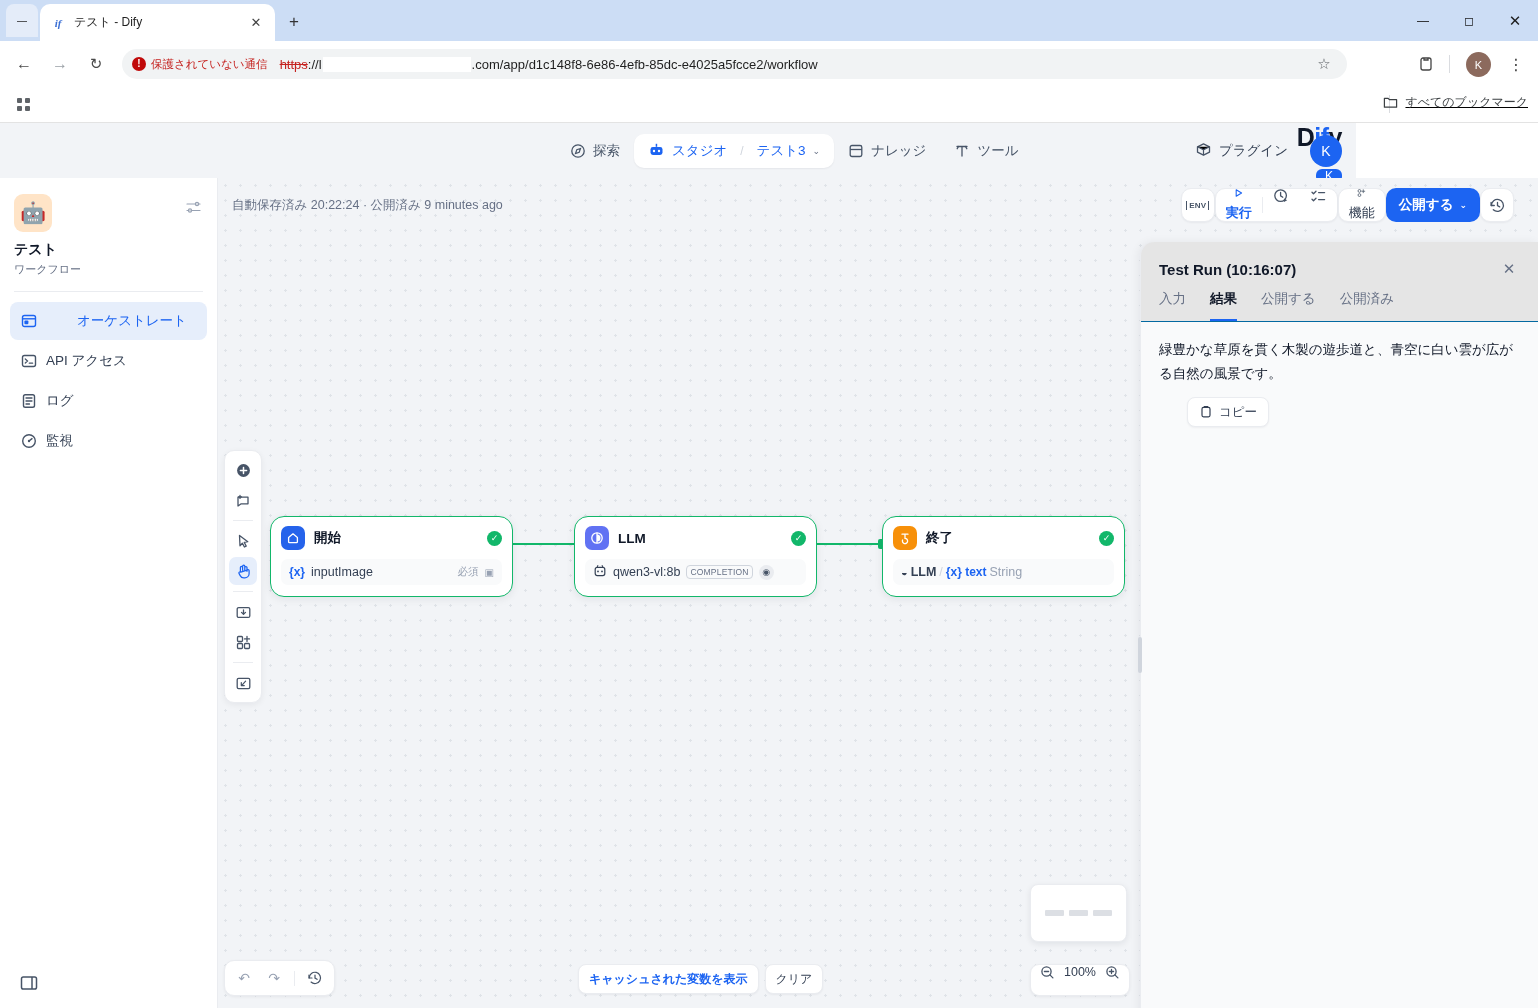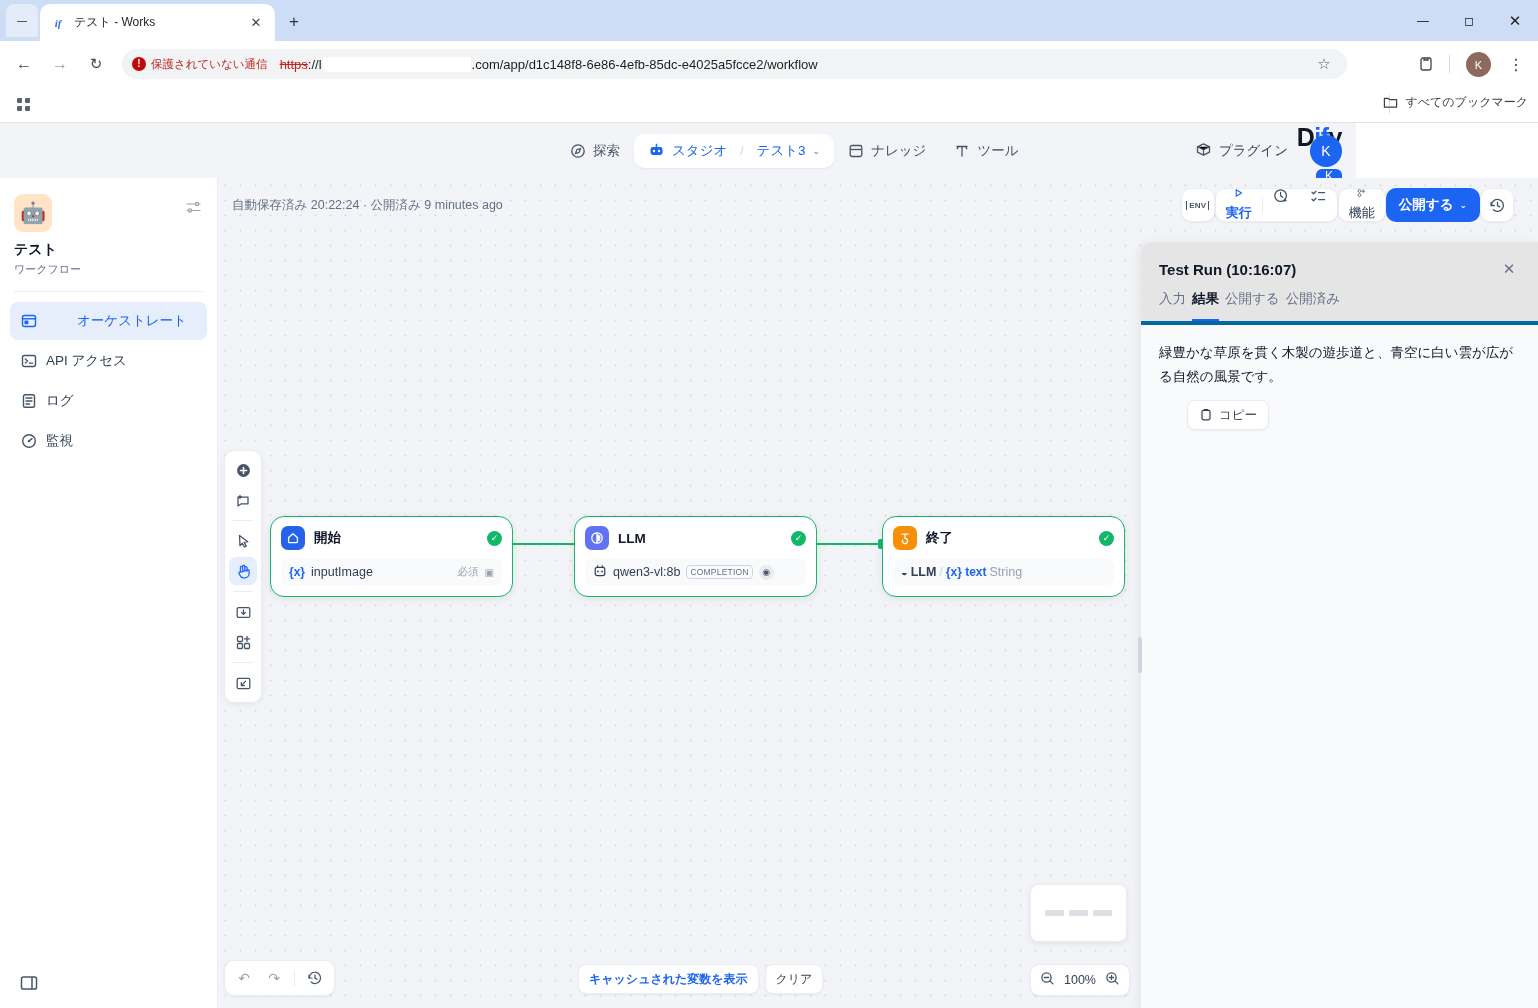--- a/index.html
+++ b/index.html
@@ -90,21 +90,21 @@
   }
   .kebab { position: absolute; left: 1502px; top: 9px; width: 28px; height: 28px;
            display: flex; align-items: center; justify-content: center; color: #444; font-size: 16px; }
 
   .bookmarkbar {
     position: absolute; left: 0; top: 85px; width: 1538px; height: 38px;
     background: #ffffff; border-bottom: 1px solid #e3e3e3;
   }
   .apps-grid { position: absolute; left: 12px; top: 8px; width: 22px; height: 22px;
                display: flex; align-items: center; justify-content: center; }
-  .bm-right { position: absolute; right: 10px; top: 9px; display: flex; align-items: center; gap: 7px; }
+  .bm-right { position: absolute; right: 10px; top: 9px; display: flex; align-items: center; gap: 7px; text-decoration: underline; }
   .bm-sep { position: absolute; right: 148px; top: 10px; width: 1px; height: 18px; background: #dadce0; }
   .bm-label { font-size: 12px; color: #3c4043; }
 
   
   .app-header {
     position: absolute; left: 0; top: 123px; width: 1356px; height: 55px;
     background: #f2f4f7; display: flex; align-items: flex-end; padding: 0 14px; flex-direction: column;
   }
   .logo { font-size: 25px; font-weight: bold; letter-spacing: -0.5px; color: #101828; }
   .logo .blue { color: #1c64f2; text-decoration: underline; text-decoration-thickness: 2px; }
@@ -220,54 +220,54 @@
                font-weight: bold; box-shadow: 0 1px 2px rgba(16,24,40,.05); }
   .clear-btn { background: #fff; border: 1px solid #eaecf0; border-radius: 8px; height: 30px;
                display: flex; align-items: center; padding: 0 10px; font-size: 12px; color: #344054;
                box-shadow: 0 1px 2px rgba(16,24,40,.05); }
   .minimap { position: absolute; left: 812px; bottom: 66px; width: 97px; height: 58px; background: #fff;
              border: 1px solid #eaecf0; border-radius: 8px; box-shadow: 0 2px 6px rgba(16,24,40,.08);
              display: flex; align-items: center; justify-content: center; gap: 5px; }
   .mm-bar { width: 19px; height: 6px; background: #dcdfe4; border-radius: 1px; }
   .zoombar { position: absolute; left: 812px; bottom: 12px; width: 100px; height: 32px; background: #fff;
              border: 1px solid #eaecf0; border-radius: 9px; box-shadow: 0 1px 3px rgba(16,24,40,.06);
-             display: flex; align-items: center; justify-content: space-between; padding: 0 9px; }
+             display: flex; align-items: flex-start; justify-content: space-between; padding: 0 9px; }
   .zb-ic { color: #475467; font-size: 13px; }
   .zb-val { font-size: 12.5px; color: #344054; }
 
   
   .runpanel {
     position: absolute; right: 0; top: 242px; width: 398px; height: 988px;
     background: #e5e5e5; border-radius: 14px 0 0 0; box-shadow: -2px 0 10px rgba(16,24,40,.06);
     border-left: 1px solid #eaecf0;
   }
   .rp-head { display: flex; align-items: center; padding: 16px 18px 0 18px; }
   .rp-title { font-size: 15px; font-weight: bold; color: #101828; flex: 1; }
   .rp-close { width: 22px; height: 22px; display: flex; align-items: center; justify-content: center;
               color: #667085; font-size: 15px; }
-  .rp-tabs { display: flex; gap: 6px; padding: 10px 18px 0 18px; border-bottom: 4px solid #0369a1; }
+  .rp-tabs { display: flex; gap: 24px; padding: 10px 18px 0 18px; border-bottom: 1px solid #0369a1; }
   .rp-tab { font-size: 13.5px; color: #667085; padding-bottom: 11px; }
   .rp-tab.active { color: #101828; font-weight: bold; border-bottom: 2px solid #1c64f2; }
   .rp-body { padding: 16px 18px; background: #f9fafb; height: 100%; }
   .rp-text { font-size: 13.5px; color: #101828; line-height: 1.75; }
   .copy-btn { margin-top: 12px; display: inline-flex; align-items: center; gap: 6px; background: #fff;
               border: 1px solid #eaecf0; border-radius: 8px; height: 30px; padding: 0 11px;
               font-size: 12.5px; color: #344054; box-shadow: 0 1px 2px rgba(16,24,40,.05); margin-left: 28px; }
   .drag-handle { position: absolute; left: -3px; top: 395px; width: 4px; height: 36px;
                  background: #d0d5dd; border-radius: 3px; }
 </style>
 </head>
 <body>
 
 <div class="titlebar">
   <div class="tab-chevron" style="font-size:10px;">—</div>
 
   <div class="tab">
     <span class="tab-fav">if</span>
-    <span class="tab-title">テスト  - Works</span>
+    <span class="tab-title">テスト  - Dify</span>
     <span class="tab-close">✕</span>
   </div>
 
   <div class="newtab">+</div>
 
   <div class="wincontrols">
     <div class="wc">—</div>
     <div class="wc">◻</div>
     <div class="wc close">✕</div>
   </div>

